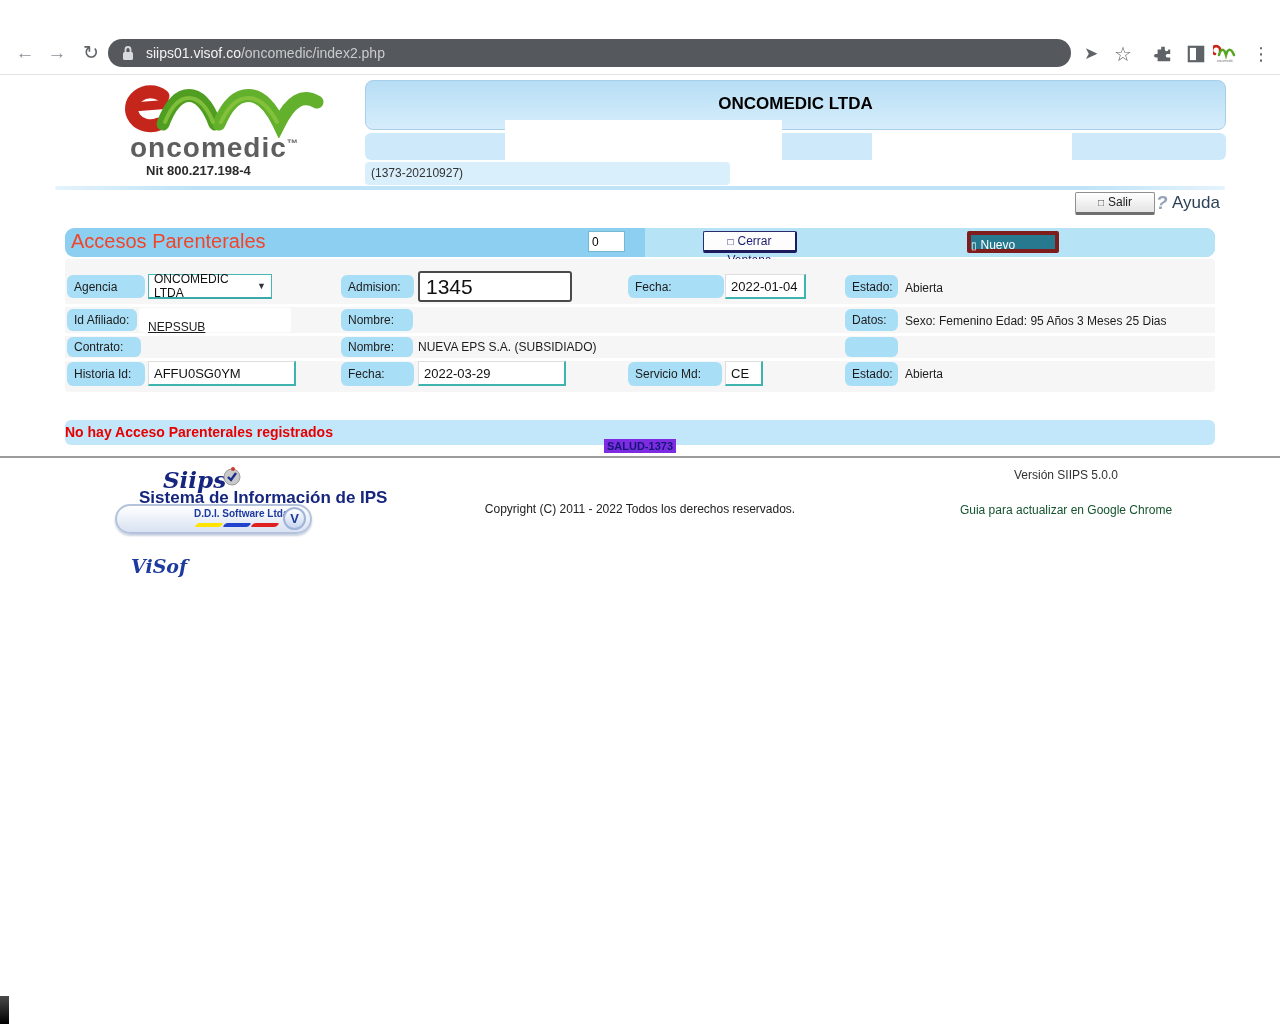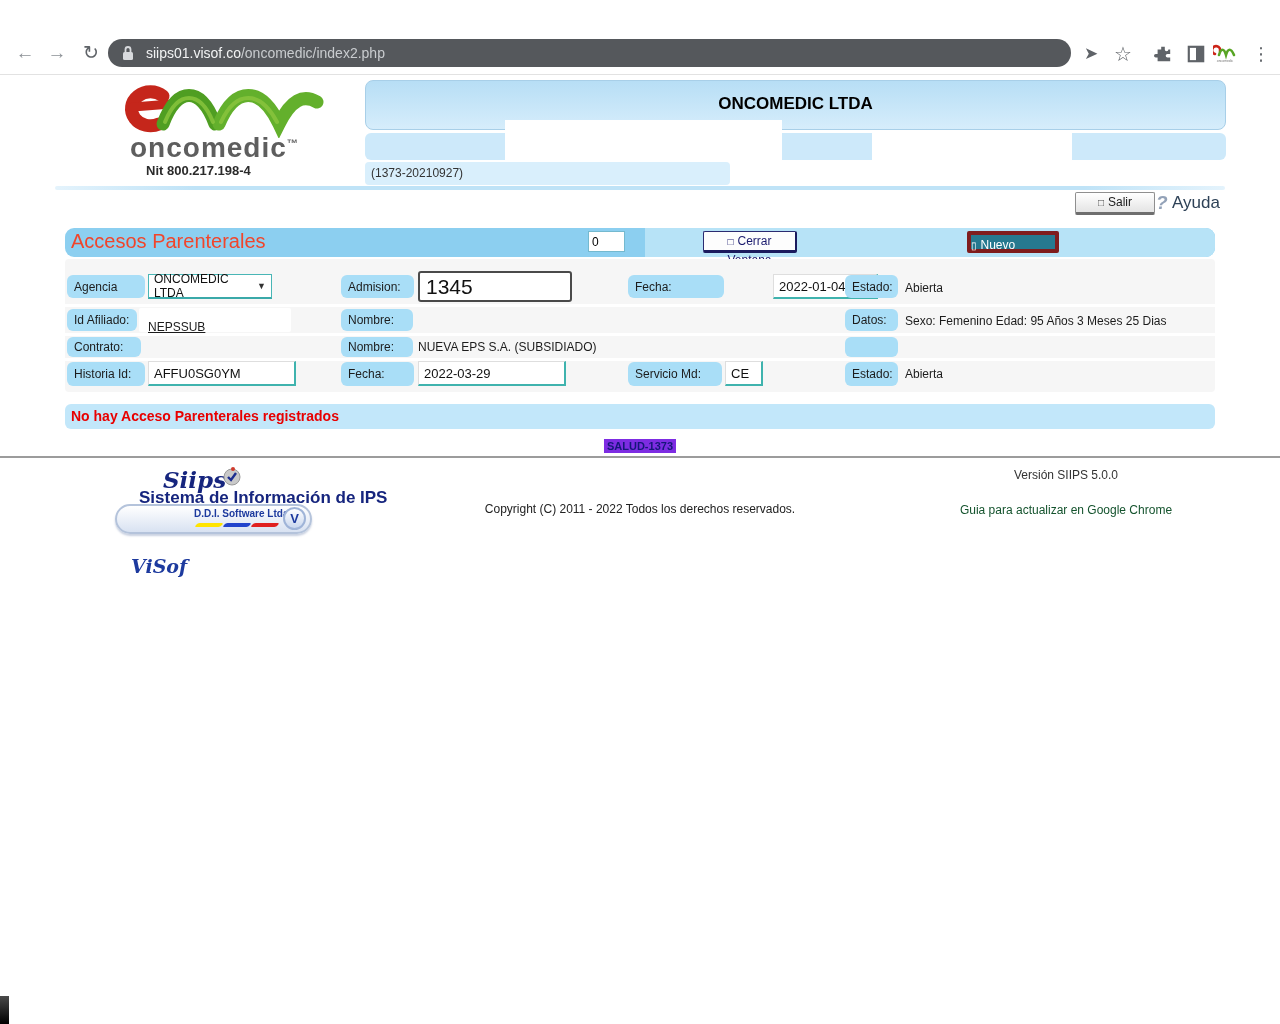--- a/index.html
+++ b/index.html
@@ -68,22 +68,22 @@
   .val { font-size:12px; color:#1c1c1c; white-space:nowrap; }
   .tealinput { background:#fff; border:1px solid #dedede; border-right:2px solid #3fb3ae; border-bottom:2px solid #3fb3ae;
     font-size:13px; padding-left:5px; font-family:"Liberation Sans",sans-serif; color:#111; }
   .select-box { background:#fff; border:1px solid #49b6b6; border-bottom:2px solid #3aa9a9; font-size:12px; color:#111;
     display:flex; align-items:center; justify-content:space-between; padding:0 5px; cursor:pointer; }
   .admision-input { left:418px; top:271px; width:154px; height:31px; border:2px solid #4a4a4a; border-radius:3px;
     font-size:21px; padding-left:6px; font-family:"Liberation Sans",sans-serif; color:#111; background:#fff; }
   .whitebox { background:#fff; border-radius:2px; }
 
   
-  .msgbar { left:65px; top:404px; width:1150px; height:25px; background:#c2e7fa; border-radius:6px;
-    font-size:14px; font-weight:bold; color:#e80000; line-height:25px; padding-left:6px; }
+  .msgbar { left:65px; top:420px; width:1150px; height:25px; background:#c2e7fa; border-radius:6px;
+    font-size:14px; font-weight:bold; color:#e80000; line-height:25px; }
   .salud-badge { left:50%; top:439px; transform:translateX(-50%); background:#7d2ce2; color:#16167a;
     font-size:11px; font-weight:bold; padding:1px 3px; }
 
   
   .footer-line { left:0; top:456px; width:1280px; height:2px; background:#9c9c9c; }
   .siips-brand { left:163px; top:466px; font-family:"DejaVu Serif",serif; font-style:italic; font-weight:bold;
     font-size:23px; color:#16257e; }
   .siips-sub { left:139px; top:488px; font-size:17px; font-weight:bold; color:#16257e; }
   .visof-pill { left:115px; top:504px; width:197px; height:30px; border-radius:16px; border:2px solid #b4c3db;
     background:linear-gradient(#ffffff,#d8e2f2); box-shadow:0 2px 2px rgba(120,140,180,.4); }
@@ -185,21 +185,21 @@
   <div class="abs rowsep" style="top:358px;"></div>
 
   <div class="abs chip" style="left:67px;top:275px;width:78px;height:23px;">Agencia</div>
   <div class="abs select-box" style="left:148px;top:274px;width:124px;height:25px;">
     <span>ONCOMEDIC LTDA</span>
     <span style="font-size:9px;color:#333;">▼</span>
   </div>
   <div class="abs chip" style="left:341px;top:275px;width:73px;height:23px;">Admision:</div>
   <input class="abs admision-input" value="1345" style="">
   <div class="abs chip" style="left:628px;top:275px;width:96px;height:23px;">Fecha:</div>
-  <input class="abs tealinput" style="left: 725px; top: 274px; width: 105px; height: 25px; margin-left: 48px;" value="2022-01-04">
+  <input class="abs tealinput" style="left: 725px; top: 274px; width: 81px; height: 25px;" value="2022-01-04">
   <div class="abs chip" style="left:845px;top:275px;width:53px;height:23px;">Estado:</div>
   <div class="abs val" style="left:905px;top:281px;">Abierta</div>
 
   <div class="abs chip" style="left:67px;top:309px;width:70px;height:22px;">Id Afiliado:</div>
   <div class="abs whitebox" style="left:139px;top:308px;width:152px;height:24px;"></div>
   <div class="abs chip" style="left:341px;top:309px;width:72px;height:22px;">Nombre:</div>
   <div class="abs chip" style="left:845px;top:309px;width:53px;height:22px;">Datos:</div>
   <div class="abs val" style="left:905px;top:314px;">Sexo: Femenino Edad: 95 Años 3 Meses 25 Dias</div>
 
   <div class="abs chip" style="left:67px;top:337px;width:74px;height:20px;">Contrato:</div>

